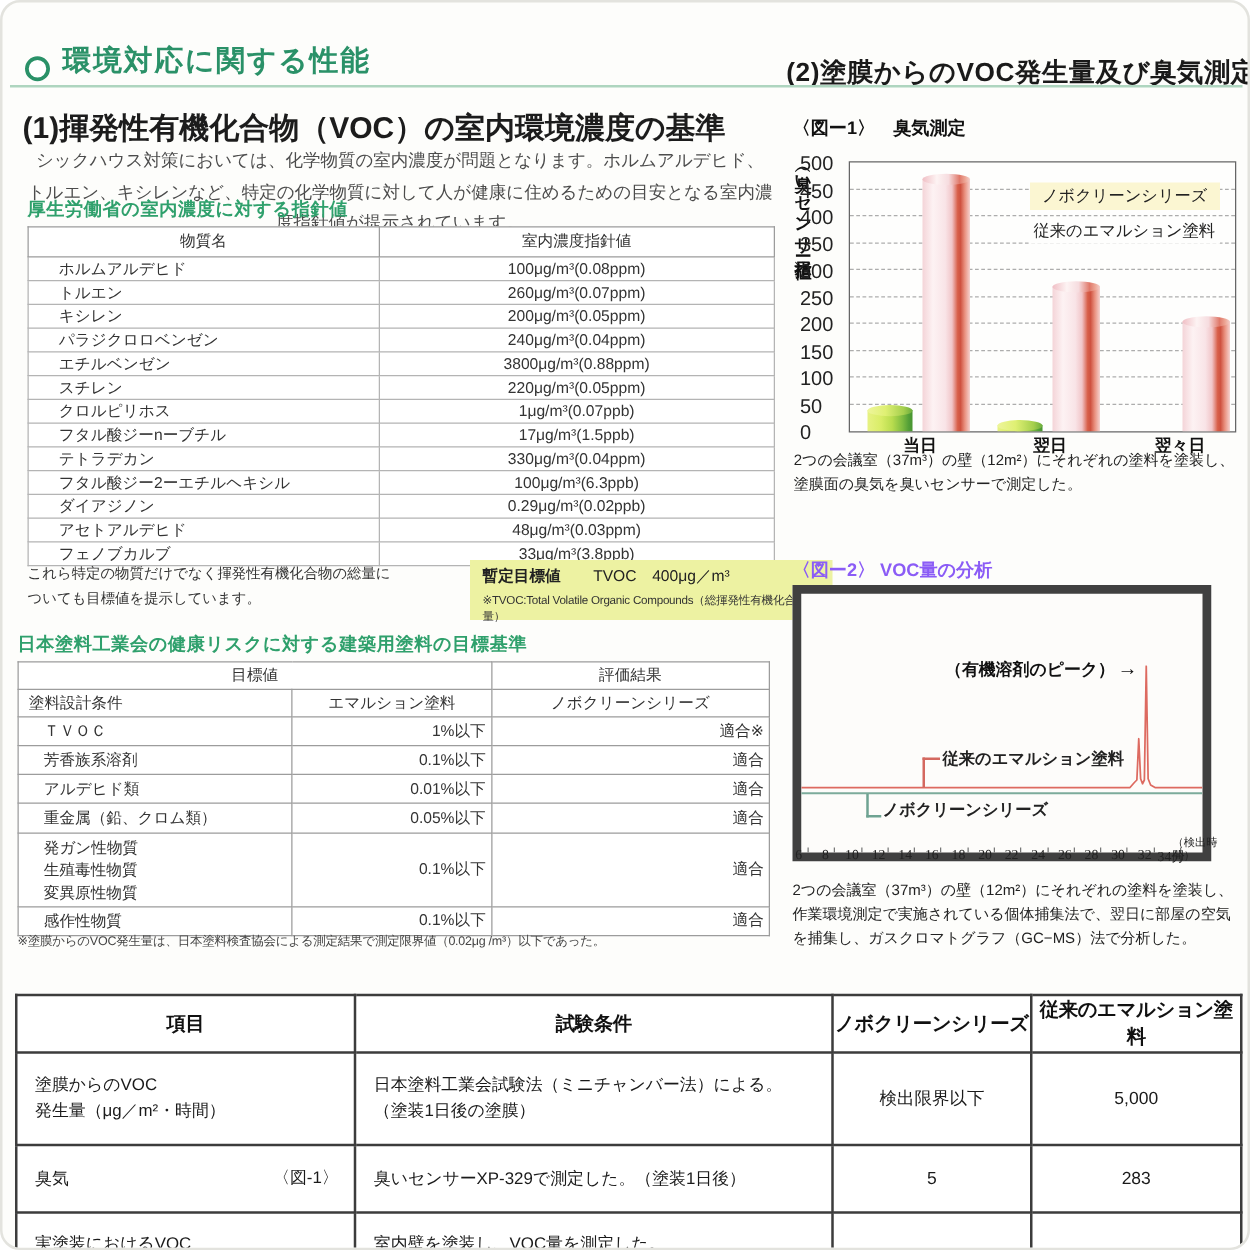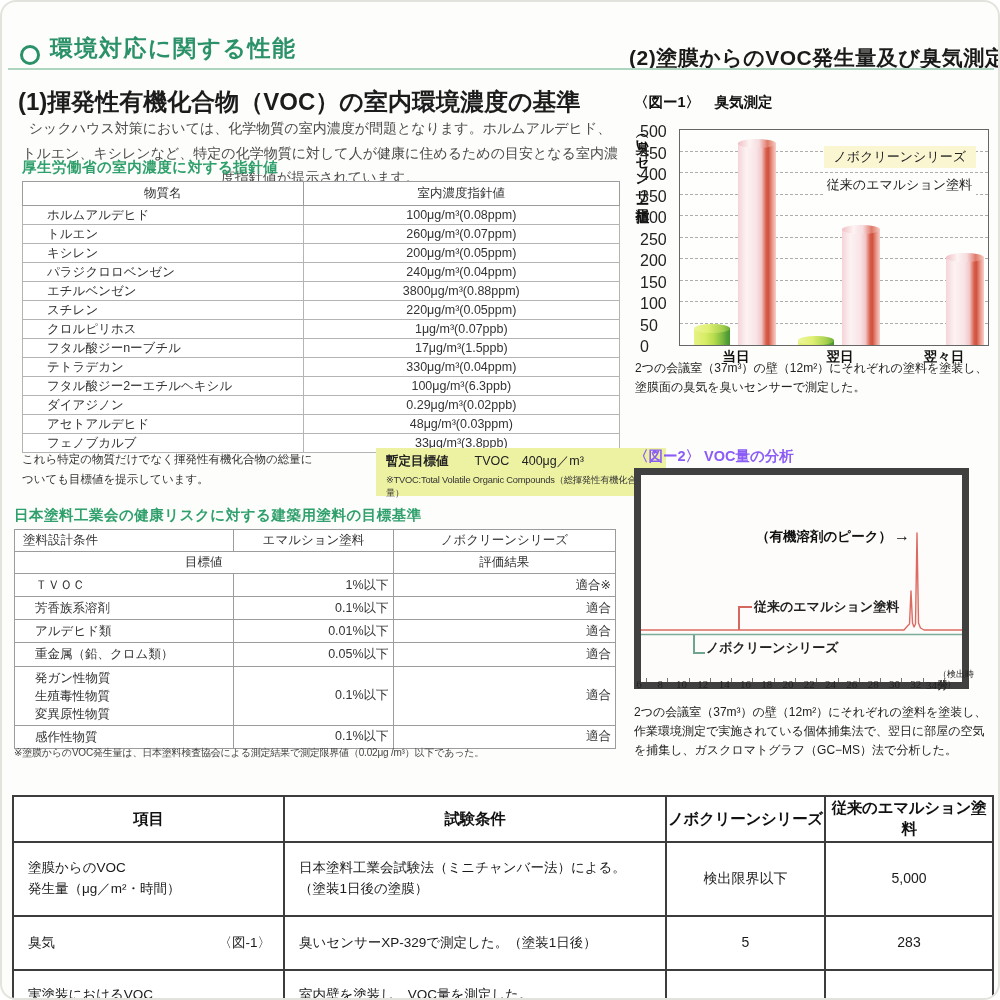--- a/index.html
+++ b/index.html
@@ -190,27 +190,27 @@
 
   <h4 class="green-sub" id="t2-title">日本塗料工業会の健康リスクに対する建築用塗料の目標基準</h4>
   <table id="t2">
       <colgroup>
         <col style="width:36.5%">
         <col style="width:26.5%">
         <col style="width:37%">
       </colgroup>
       <thead>
         <tr>
+          <th colspan="2">目標値</th>
+          <th>評価結果</th>
+        </tr>
+        <tr>
           <th style="text-align:left;padding-left:8px;">塗料設計条件</th>
           <th>エマルション塗料</th>
           <th>ノボクリーンシリーズ</th>
-        </tr>
-        <tr>
-          <th colspan="2">目標値</th>
-          <th>評価結果</th>
         </tr>
       </thead>
       <tbody>
         <tr>
           <td class="lbl">ＴＶＯＣ</td>
           <td>1%以下</td>
           <td>適合※</td>
         </tr>
         <tr>
           <td class="lbl">芳香族系溶剤</td>

